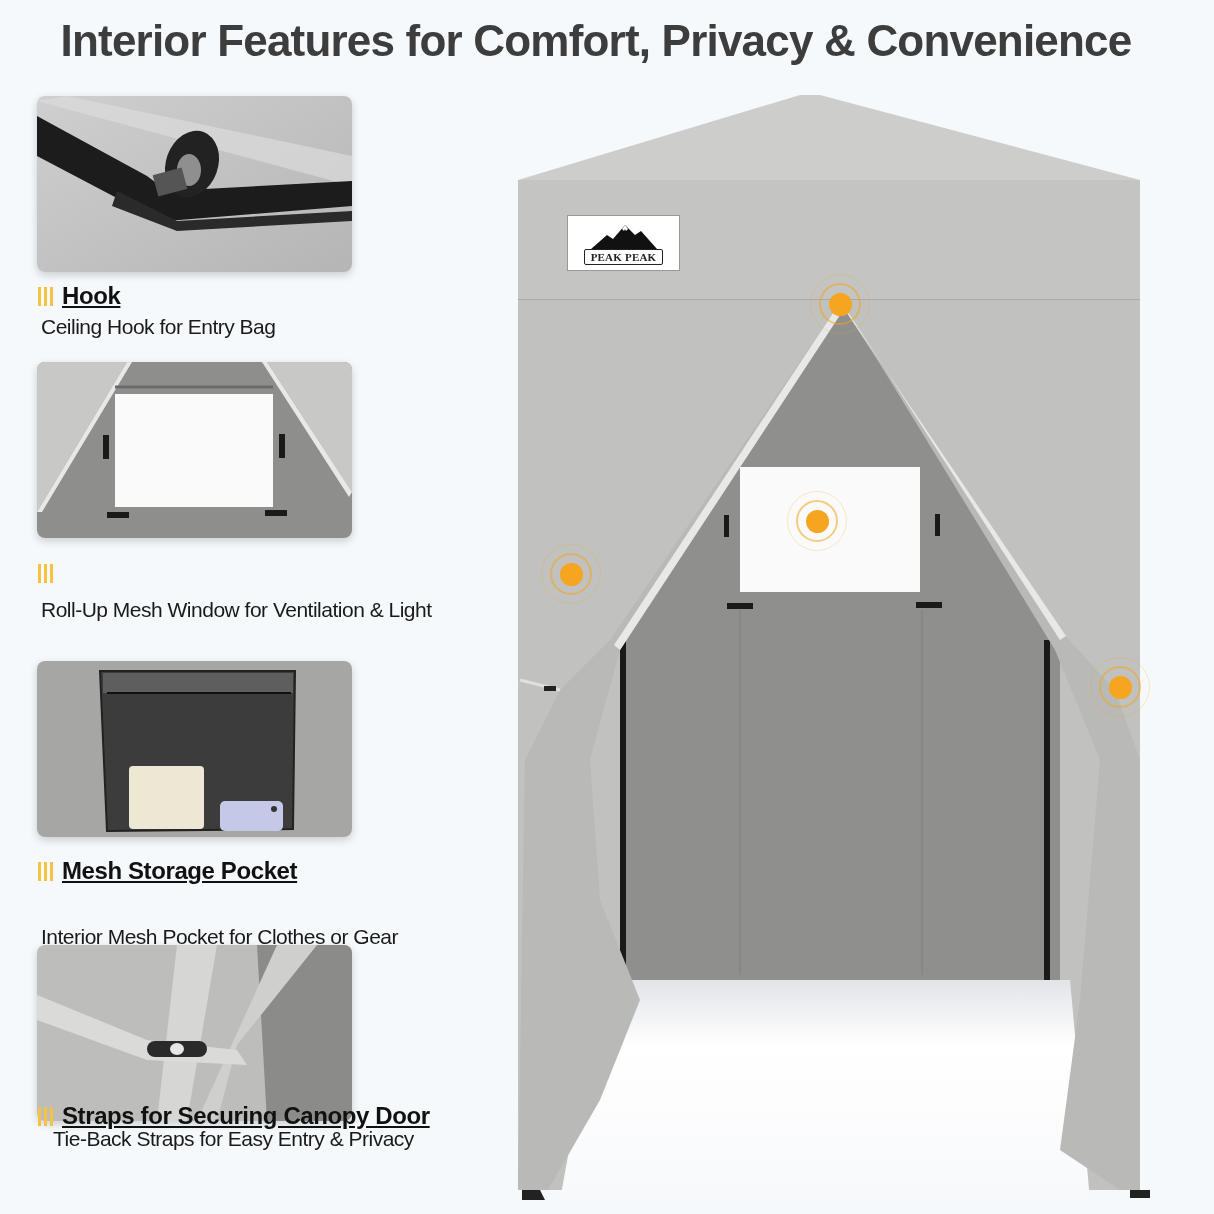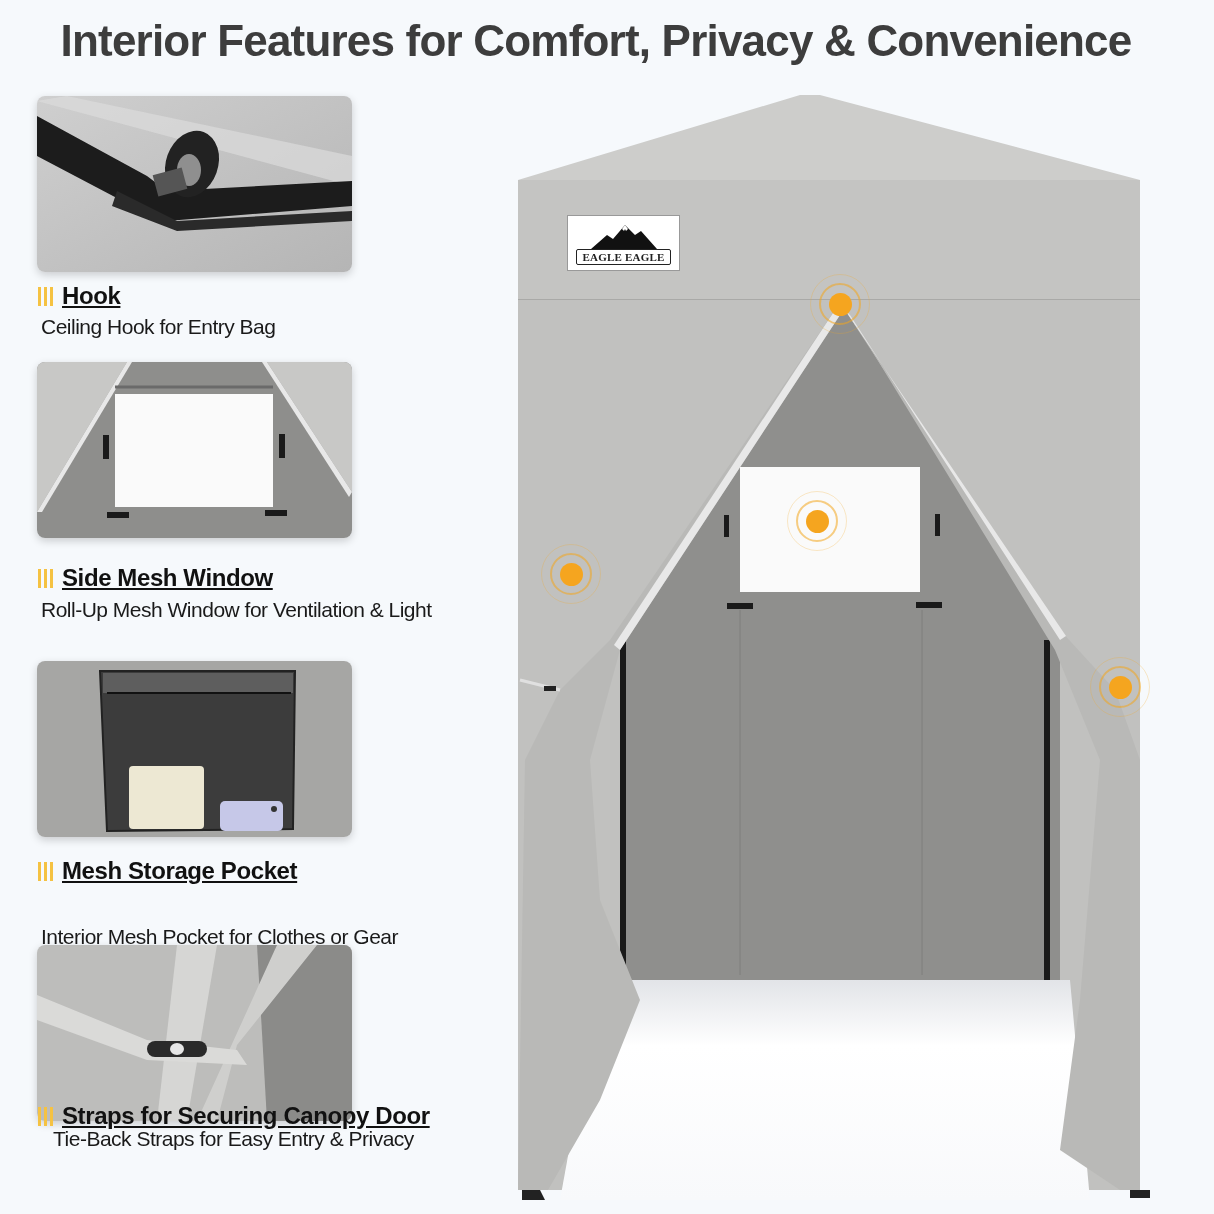--- a/index.html
+++ b/index.html
@@ -109,21 +109,20 @@
     <rect x="228" y="148" width="22" height="6" fill="#1a1a1a"></rect>
     <line x1="78" y1="25" x2="236" y2="25" stroke="#6a6a6a" stroke-width="3"></line>
   </svg>
 </div>
 <div class="feature-head" style="top:564px;">
   <span class="bars">
       <i></i>
       <i></i>
       <i></i>
     </span>
-  <span>Side Mesh Window</span>
 </div>
 <div class="feature-desc" style="top:598px;">Roll-Up Mesh Window for Ventilation &amp; Light</div>
 
 <div class="feature-card" style="top:661px;">
   <svg viewBox="0 0 315 176">
     <rect width="315" height="176" fill="#a6a6a4"></rect>
     <path d="M63 10 L258 10 L256 168 L70 170 Z" fill="#3c3c3c" stroke="#222" stroke-width="2"></path>
     <rect x="66" y="12" width="190" height="20" fill="#666" opacity="0.8"></rect>
     <line x1="70" y1="32" x2="254" y2="32" stroke="#111" stroke-width="2"></line>
     <rect x="92" y="105" width="75" height="63" rx="4" fill="#ede8d3"></rect>
@@ -207,21 +206,21 @@
     <path d="M522 1190 L540 1190 L545 1200 L522 1200 Z" fill="#222"></path>
     <path d="M1130 1190 L1150 1190 L1150 1198 L1130 1198 Z" fill="#222"></path>
   </svg>
 </div>
 
 <div class="logo-badge">
   <svg width="70" height="26" viewBox="0 0 70 26">
     <path d="M2 26 L18 12 L24 16 L36 2 L46 12 L52 8 L68 26 Z" fill="#111"></path>
     <path d="M33 6 L36 2 L39 6 L37 8 L36 6 L35 8 Z" fill="#fff"></path>
   </svg>
-  <span class="logo-text">EAGLE EAGLE</span>
+  <span class="logo-text">PEAK PEAK</span>
 </div>
 
 <div class="hotspot" style="left:840px; top:304px;">
   <div class="ring">
       <div class="dot"></div>
     </div>
 </div>
 <div class="hotspot" style="left:817px; top:521px;">
   <div class="ring">
       <div class="dot"></div>

